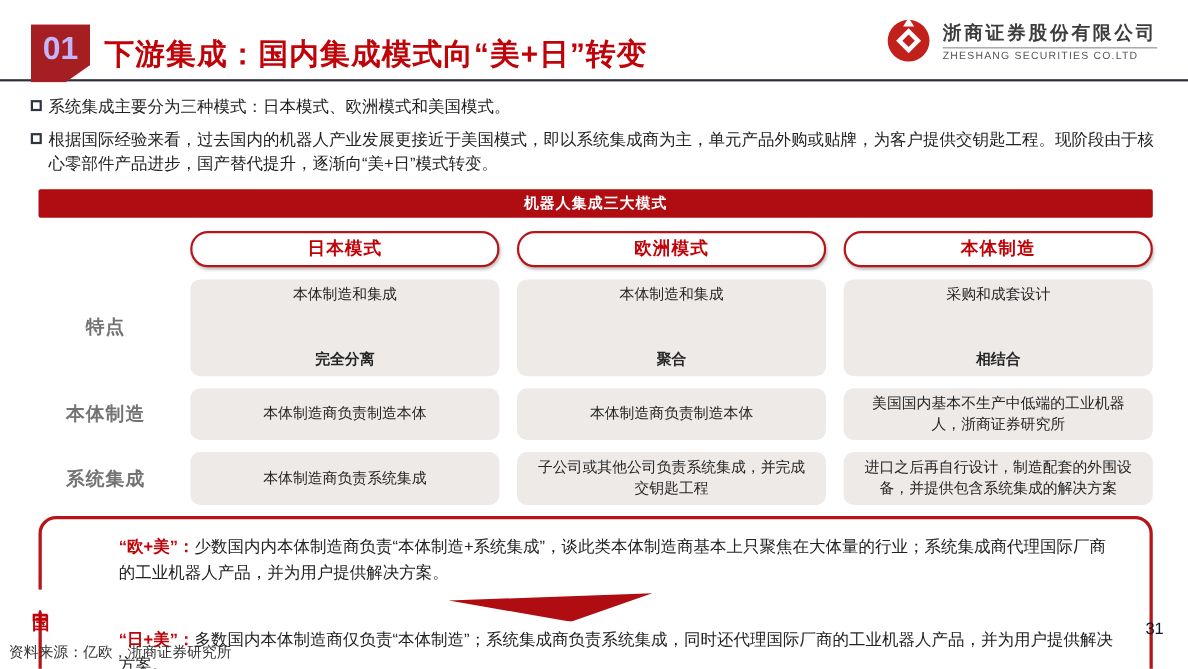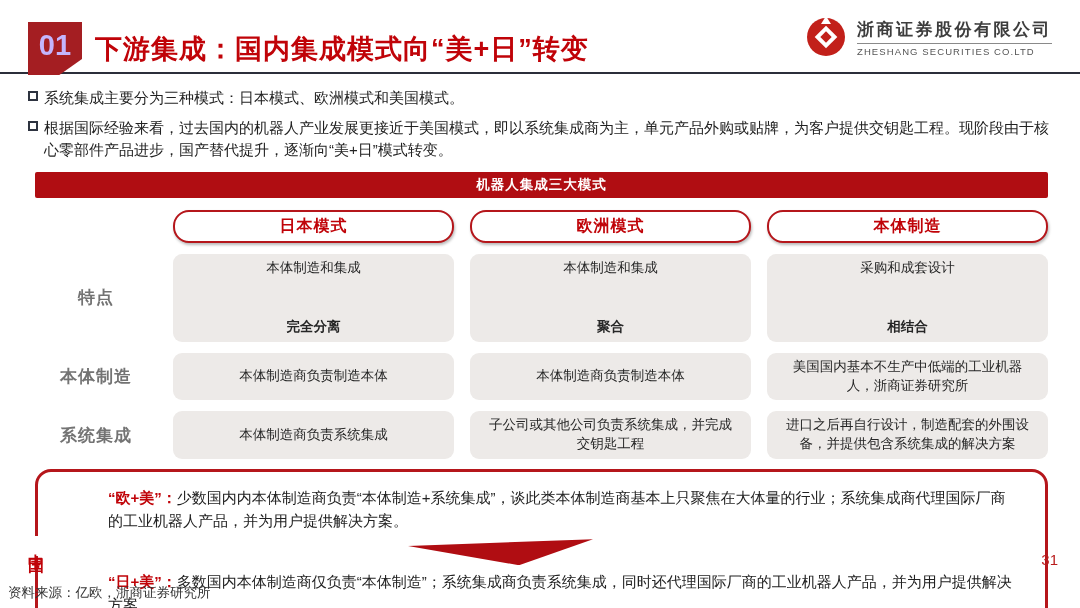--- a/index.html
+++ b/index.html
@@ -63,21 +63,21 @@
     padding:5px 2px; letter-spacing:5px; line-height:1;
   }
   .china-para { font-size:15px; line-height:1.5; color:#222; }
   .china-para .lead { color:#c00308; font-weight:bold; }
   .down-arrow {
     width:185px; height:26px; background:#b00d12; margin:7px 0 6px 300px;
     clip-path:polygon(0 26%,100% 0,60% 100%);
   }
   
   .source-note { position:absolute; left:8px; bottom:6px; font-size:13.5px; color:#333;font-family:Liberation Serif, serif; }
-  .page-number { position:absolute; right:22px; bottom:40px; font-size:15px; color:#b91c1c; }
+  .page-number { position:absolute; right:22px; bottom:28px; font-size:15px; color:#0f172a; }
 </style>
 </head>
 <body>
 
 <div class="header">
   <div class="header-left">
     <div class="badge">01</div>
     <div class="page-title">下游集成：国内集成模式向“美+日”转变</div>
   </div>
   <div class="logo">

